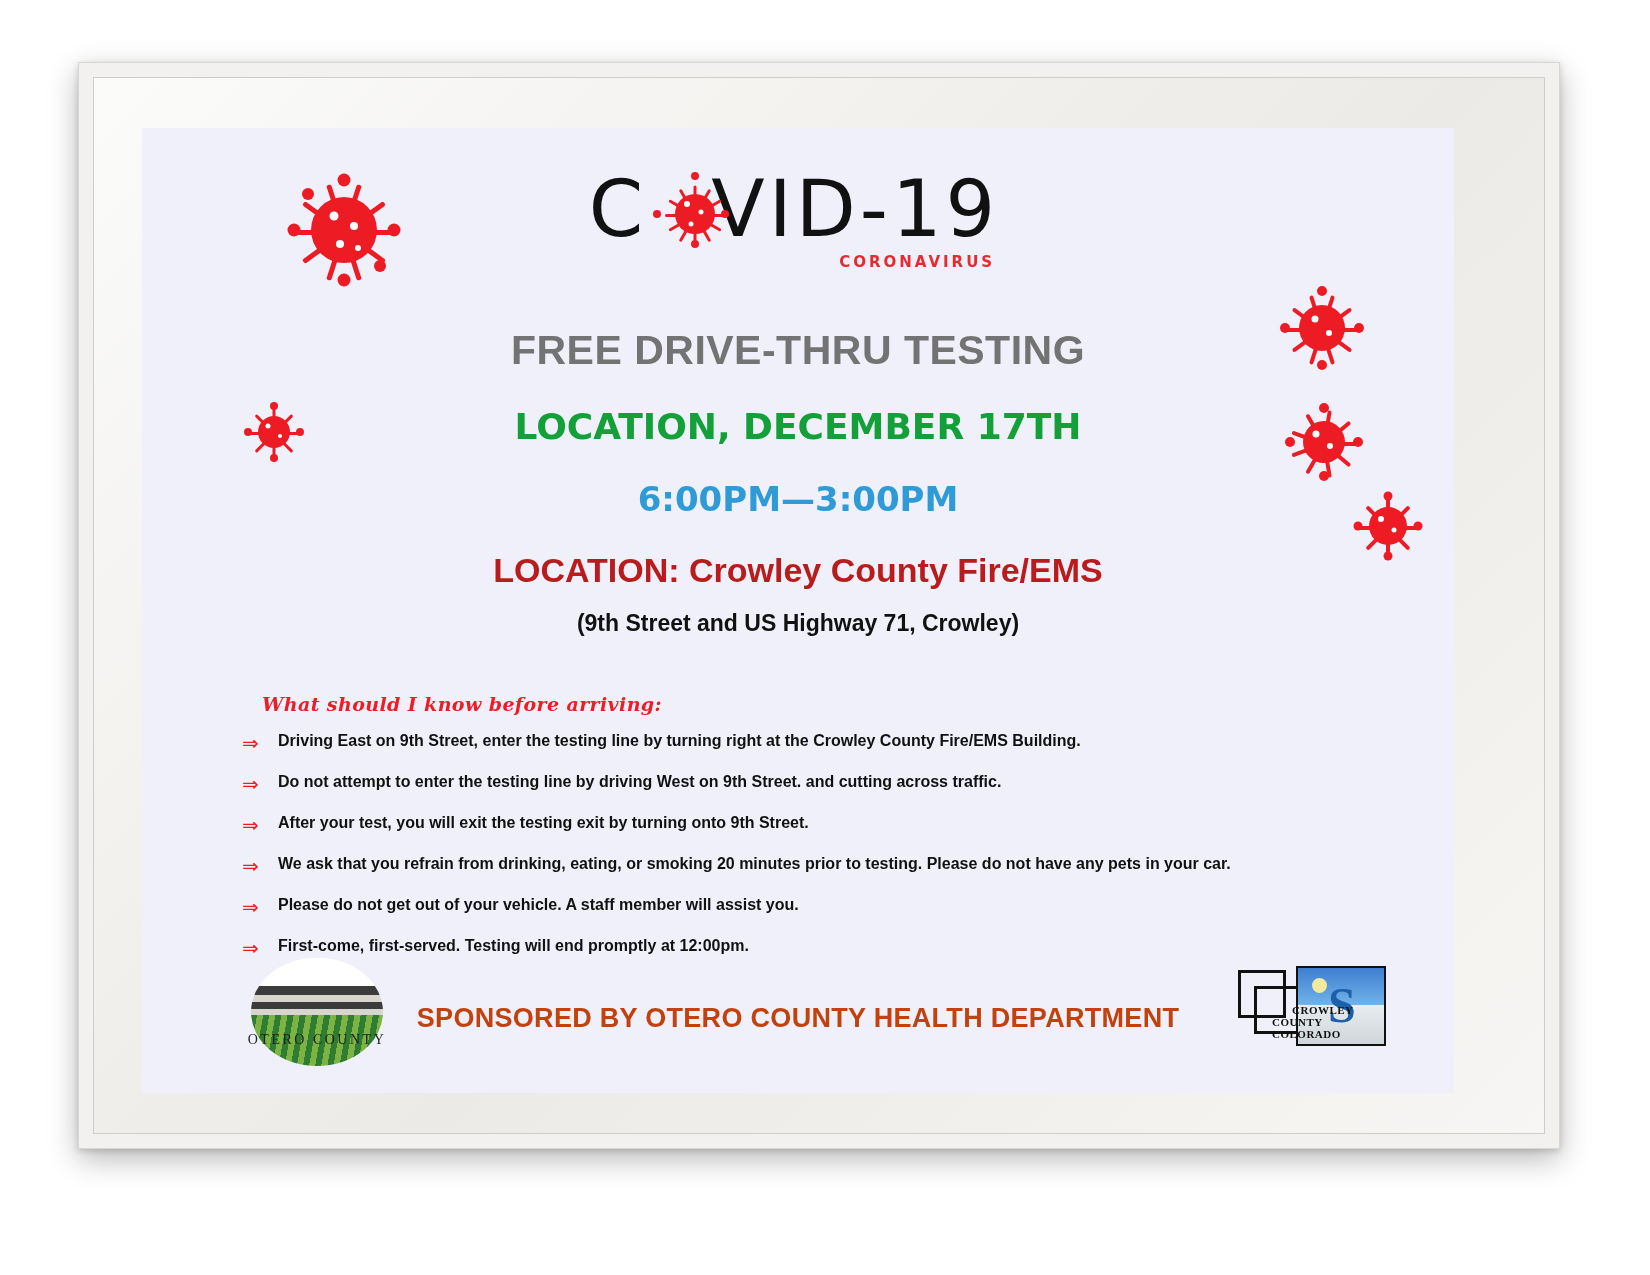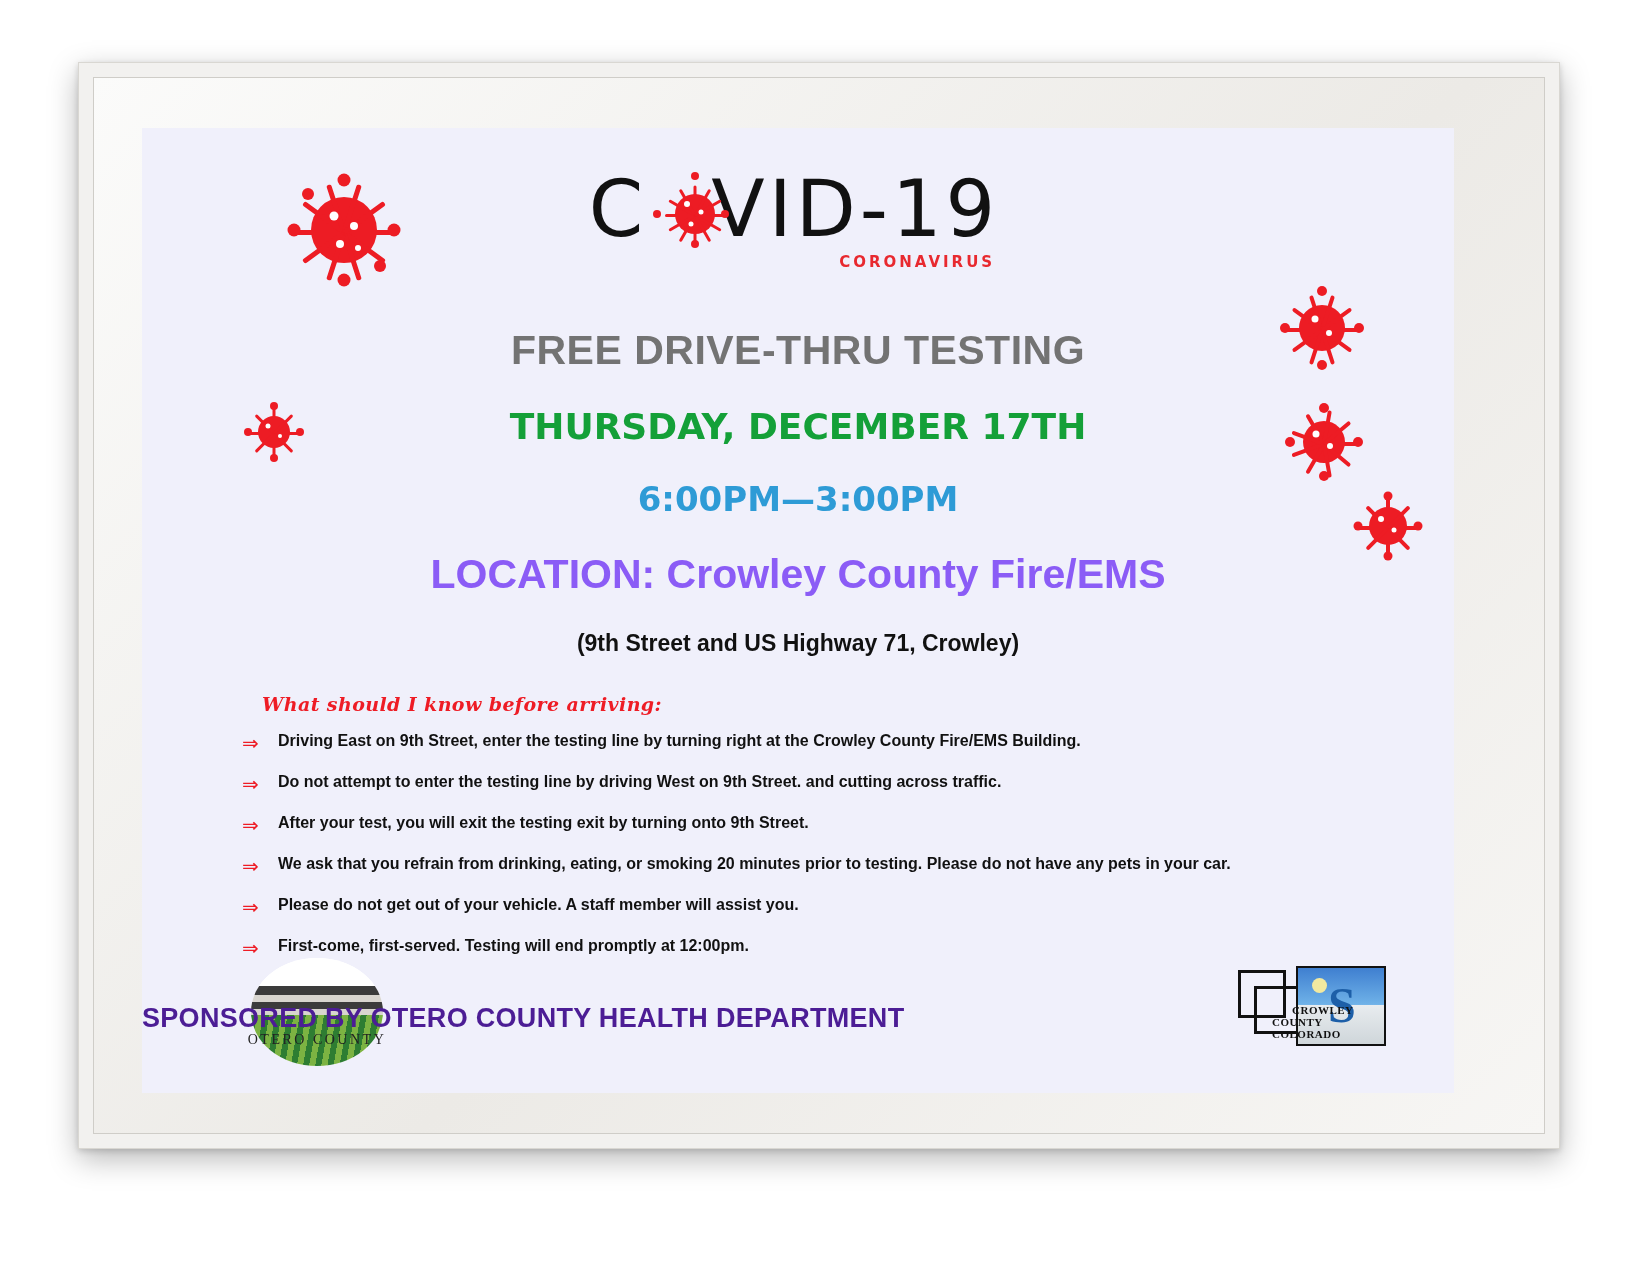--- a/index.html
+++ b/index.html
@@ -133,24 +133,24 @@
     letter-spacing: 0px;
   }
   #hl-time {
     font-family: "DejaVu Sans", sans-serif;
     font-size: 34px;
     font-weight: bold;
     color: #2e9bd6;
   }
   #hl-location {
     font-family: "Liberation Sans", sans-serif;
-    font-size: 41px;
-    font-weight: bold;
-    color: #8b5cf6;
-    margin-bottom: 34px;
+    font-size: 34px;
+    font-weight: bold;
+    color: #b91c1c;
+    margin-bottom: 22px;
   }
   #hl-address {
     font-family: "Liberation Sans", sans-serif;
     font-size: 23px;
     font-weight: bold;
     color: #111111;
   }
 
   
   #info-heading {
@@ -188,25 +188,25 @@
     font-weight: bold;
     color: #111111;
     line-height: 1.25;
   }
 
   
   #sponsor {
     position: absolute;
     left: 0; right: 0;
     top: 875px;
-    text-align: left;
+    text-align: center;
     font-family: "Liberation Sans", sans-serif;
     font-size: 27px;
     font-weight: bold;
-    color: #4c1d95;
+    color: #c2410c;
     letter-spacing: 0.3px;
   }
 
   
   #otero-logo {
     position: absolute;
     left: 95px;
     top: 830px;
     width: 160px;
     height: 118px;
@@ -420,21 +420,21 @@
         <span class="knob" style="left:68px;top:38px;width:9px;height:9px;"></span>
         <span class="knob" style="left:8px;top:38px;width:9px;height:9px;"></span>
         <span class="knob" style="left:38px;top:68px;width:9px;height:9px;"></span>
         <span class="knob" style="left:38px;top:8px;width:9px;height:9px;"></span>
         <span class="dot" style="left:31px;top:31px;width:6px;height:6px;"></span>
         <span class="dot" style="left:44px;top:42px;width:5px;height:5px;"></span>
       </span>
 
       <div id="headlines">
         <div class="hl" id="hl-free">FREE DRIVE-THRU TESTING</div>
-        <div class="hl" id="hl-date">THURSDAY, DECEMBER  17TH</div>
+        <div class="hl" id="hl-date">LOCATION, DECEMBER  17TH</div>
         <div class="hl" id="hl-time">6:00PM—3:00PM</div>
         <div class="hl" id="hl-location">LOCATION: Crowley County Fire/EMS</div>
         <div class="hl" id="hl-address">(9th Street and US Highway 71, Crowley)</div>
       </div>
 
       <div id="info-heading">What should I know before arriving:</div>
 
       <div id="info-list">
         <div class="info-row">
           <span class="info-arrow">⇒</span>

